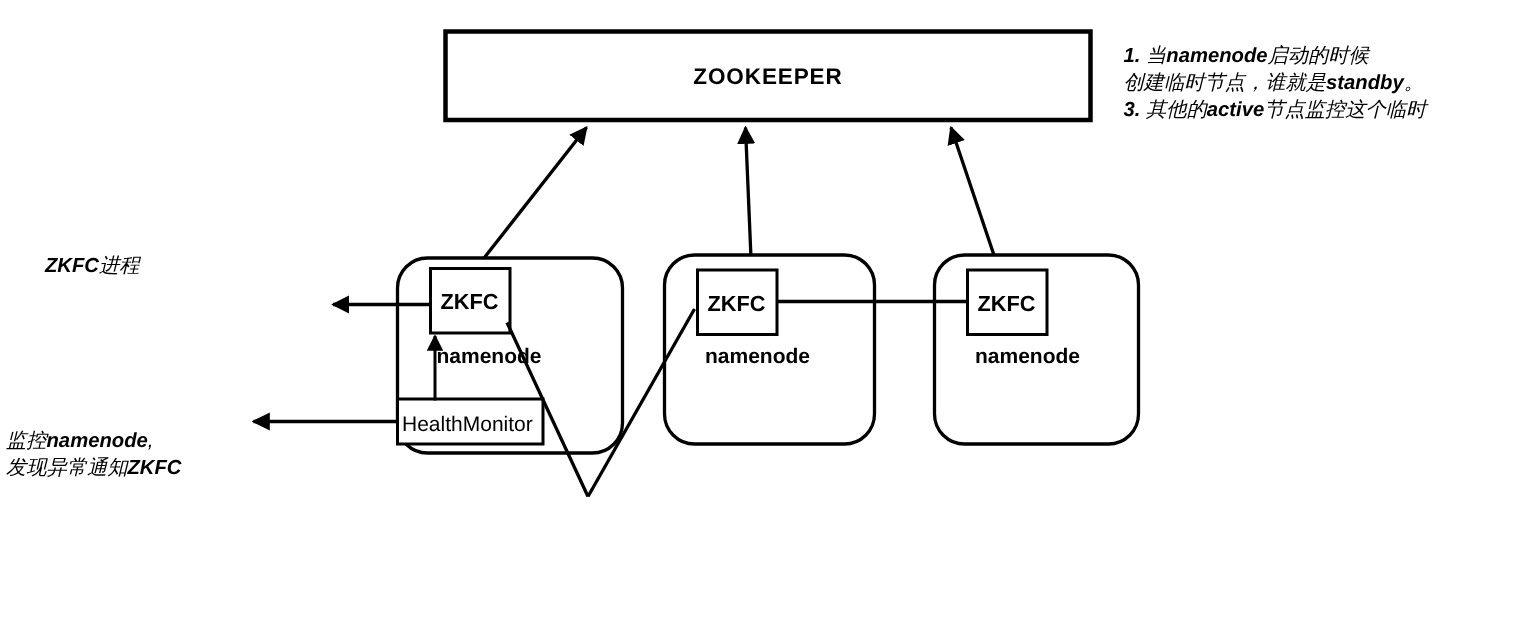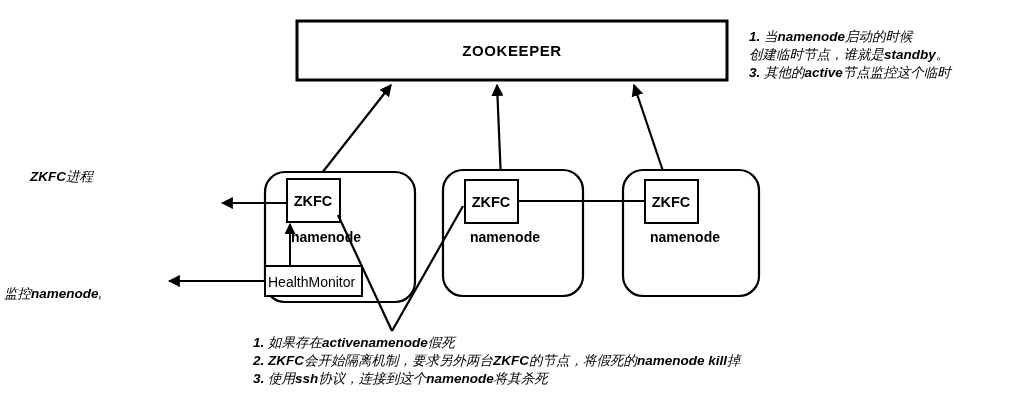--- a/index.html
+++ b/index.html
@@ -137,21 +137,17 @@
     <span class="ln">创建临时节点，谁就是<b>standby</b>。</span>
     <span class="ln"><b>3.</b> 其他的<b>active</b>节点监控这个临时</span>
   </div>
 
   <div class="textblock" id="left-note-1">
     <span class="ln"><b>ZKFC</b>进程</span>
   </div>
 
   <div class="textblock" id="left-note-2">
     <span class="ln">监控<b>namenode</b>,</span>
+    <span class="ln">发现异常通知<b>ZKFC</b></span>
   </div>
 
-  <div class="textblock" id="bottom-notes">
-    <span class="ln"><b>1.</b> 如果存在<b>activenamenode</b>假死</span>
-    <span class="ln"><b>2. ZKFC</b>会开始隔离机制，要求另外两台<b>ZKFC</b>的节点，将假死的<b>namenode kill</b>掉</span>
-    <span class="ln"><b>3.</b> 使用<b>ssh</b>协议，连接到这个<b>namenode</b>将其杀死</span>
-  </div>
 
 </div>
 
 </body></html>

